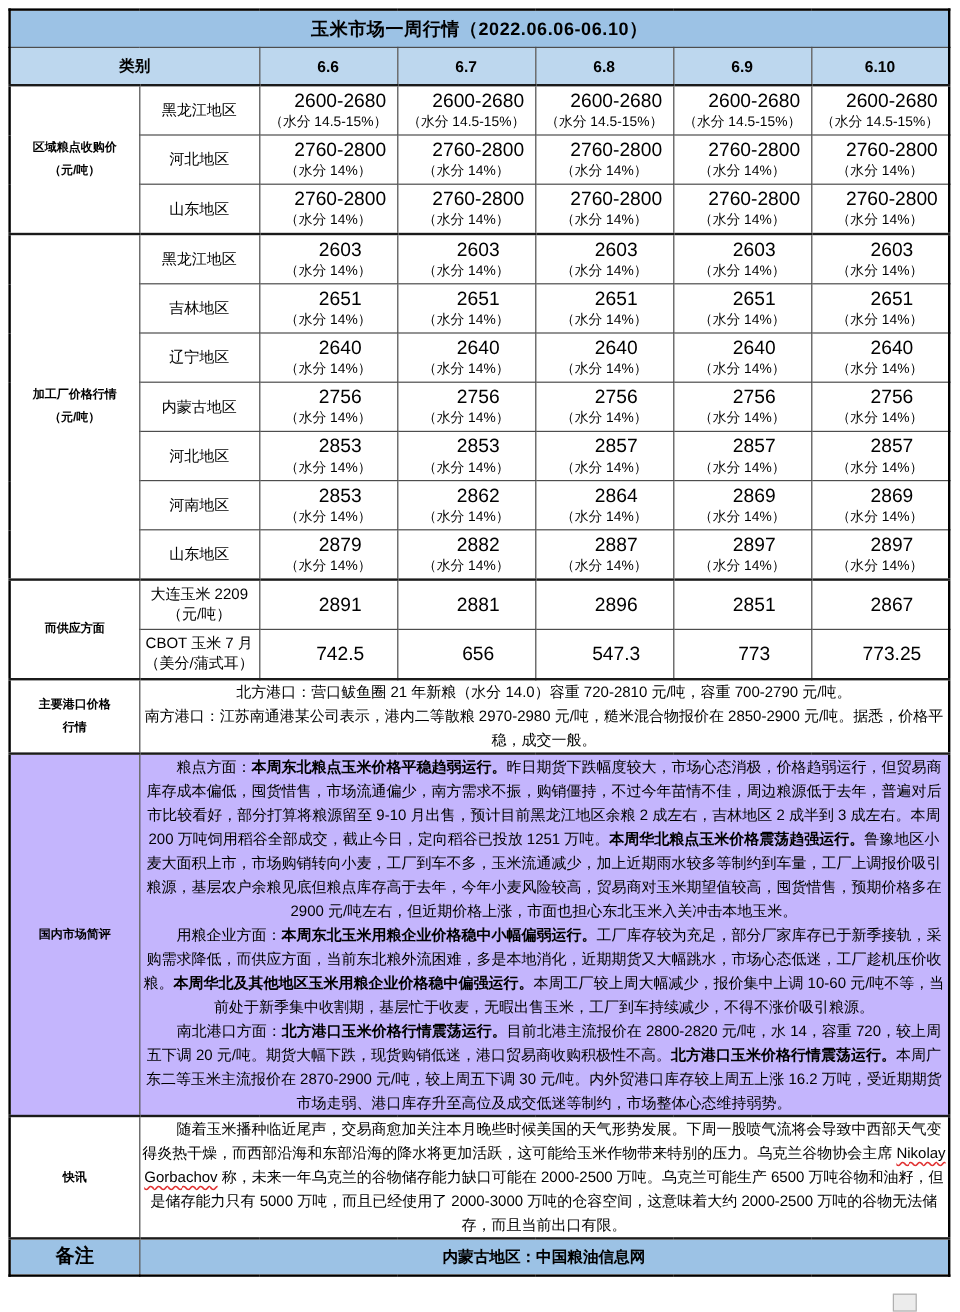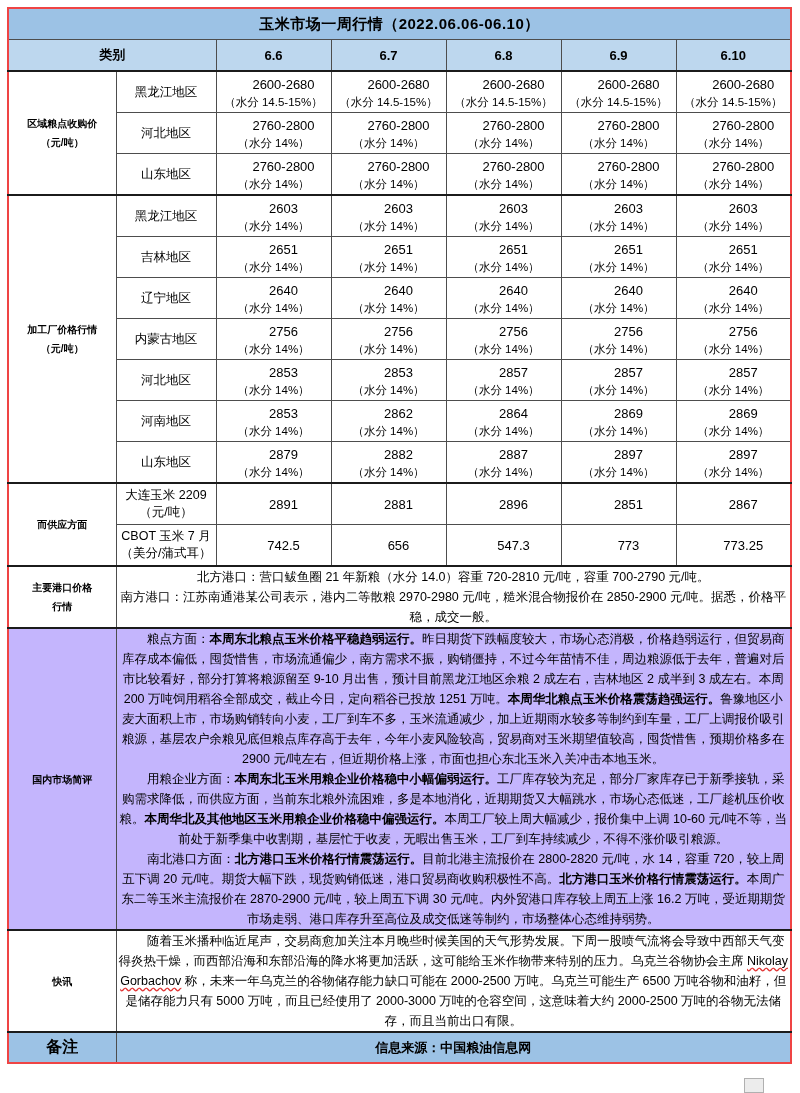--- a/index.html
+++ b/index.html
@@ -1,29 +1,29 @@
 <!DOCTYPE html>
 <html><head>
 <meta charset="utf-8">
 <style>
   html,body{margin:0;padding:0;}
   body{
     width:800px;height:1093px;position:relative;background:#ffffff;
     font-family:"Liberation Sans","DejaVu Sans",sans-serif;color:#000;
   }
   .table-wrap{position:absolute;left:7px;top:7px;}
-  table.market{border-collapse:collapse;table-layout:fixed;background:#fff;border:2px solid #ef4444;}
+  table.market{border-collapse:collapse;table-layout:fixed;background:#fff;border:2px solid #000000;}
   table.market td{border:1px solid #4d4d4d;text-align:center;vertical-align:middle;padding:0 2px;overflow:hidden;}
   tr.sec-start td{border-top:2px solid #1b1b1b;}
   .title-cell{background:#9CC2E5;font-weight:bold;font-size:15px;height:30px;border-bottom:2px solid #1b1b1b;letter-spacing:.5px;}
   .hdr{background:#BDD7EE;font-weight:bold;font-size:13px;height:30px;}
   .sec-label{font-weight:bold;font-size:10px;line-height:19px;background:#fff;}
   .region-cell{font-size:12.5px;line-height:17px;white-space:nowrap;}
   .price-row td{height:40px;}
-  .price{font-size:13px;line-height:19px;margin-left:20px;}
+  .price{font-size:16px;line-height:19px;margin-left:20px;}
   .note{font-size:11.5px;line-height:16px;white-space:nowrap;}
   .text-cell{text-align:left;padding:3px 9px;font-size:12.5px;background:#fff;margin-left:33px;}
   .port-line{line-height:20px;}
   .ports-row td{height:60px;}
   .review-label,.review-content{background:#c4b5fd;}
   .para{line-height:20px;text-indent:2em;margin:0;}
   .note-row td{height:29px;background:#9CC2E5;font-weight:bold;}
   .note-content{text-align:left;padding-left:60px;font-size:13px;}
   .wavy{text-decoration:underline;text-decoration-style:wavy;text-decoration-color:#e03131;text-underline-offset:2px;}
   b{font-weight:bold;}
@@ -377,19 +377,19 @@
           </td>
         </tr>
         <tr class="sec-start">
           <td class="sec-label news-label">快讯</td>
           <td class="text-cell news-content" colspan="6">
             <p class="para"><span>随着玉米播种临近尾声，交易商愈加关注本月晚些时候美国的天气形势发展。下周一股喷气流将会导致中西部天气变得炎热干燥，而西部沿海和东部沿海的降水将更加活跃，这可能给玉米作物带来特别的压力。乌克兰谷物协会主席 </span><span class="wavy">Nikolay Gorbachov</span><span> 称，未来一年乌克兰的谷物储存能力缺口可能在 2000-2500 万吨。乌克兰可能生产 6500 万吨谷物和油籽，但是储存能力只有 5000 万吨，而且已经使用了 2000-3000 万吨的仓容空间，这意味着大约 2000-2500 万吨的谷物无法储存，而且当前出口有限。</span></p>
           </td>
         </tr>
         <tr class="sec-start note-row">
           <td>备注</td>
-          <td class="note-content" colspan="6">信息来源：中国粮油信息网</td>
+          <td class="note-content" colspan="6">内蒙古地区：中国粮油信息网</td>
         </tr>
       </tbody>
   </table>
 </div>
 
 <div class="scroll-frag"></div>
 
 </body></html>

